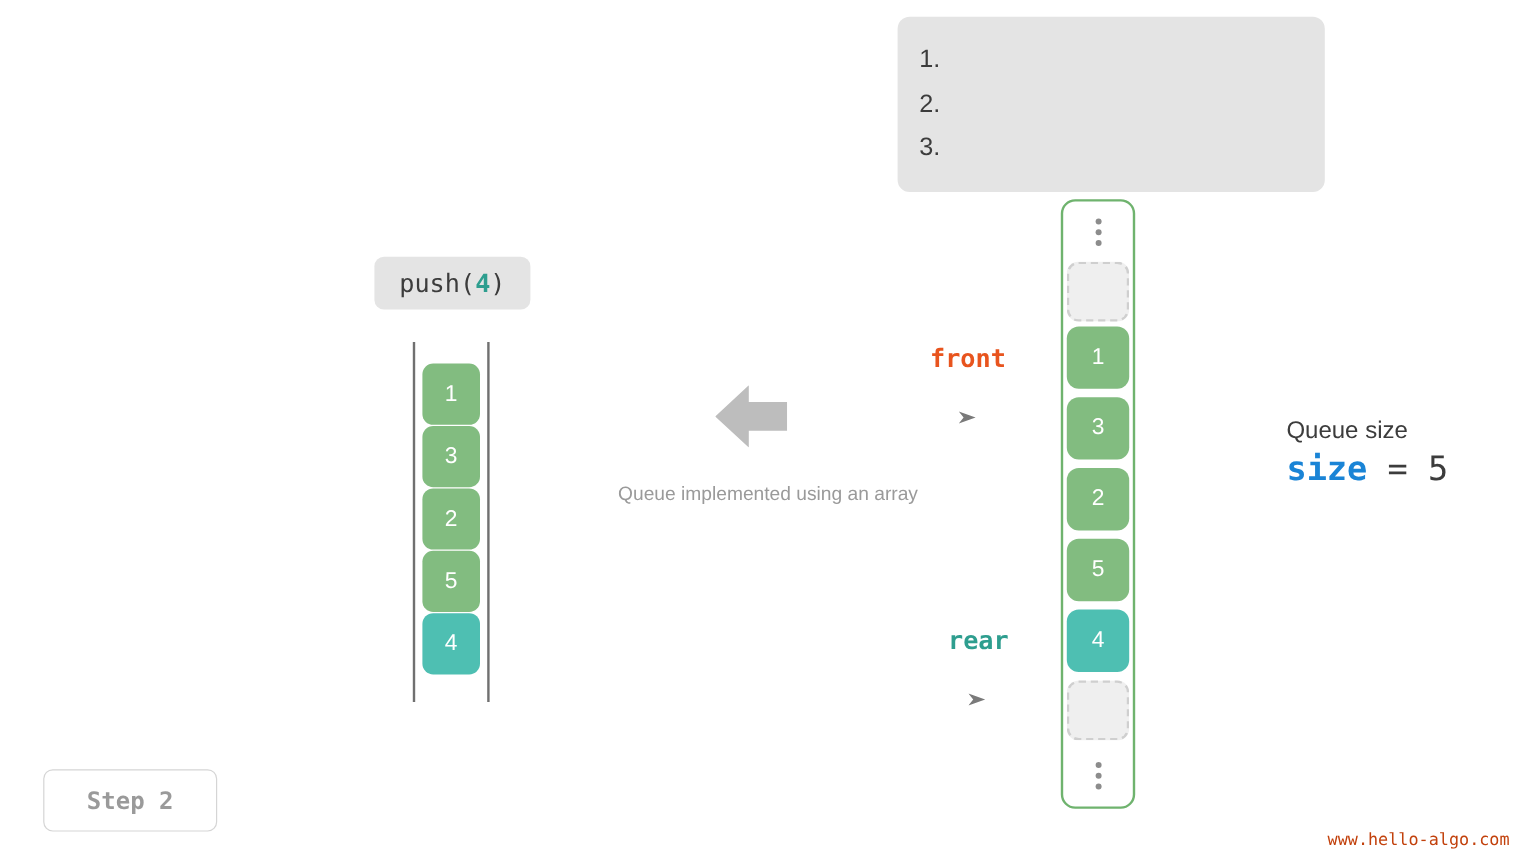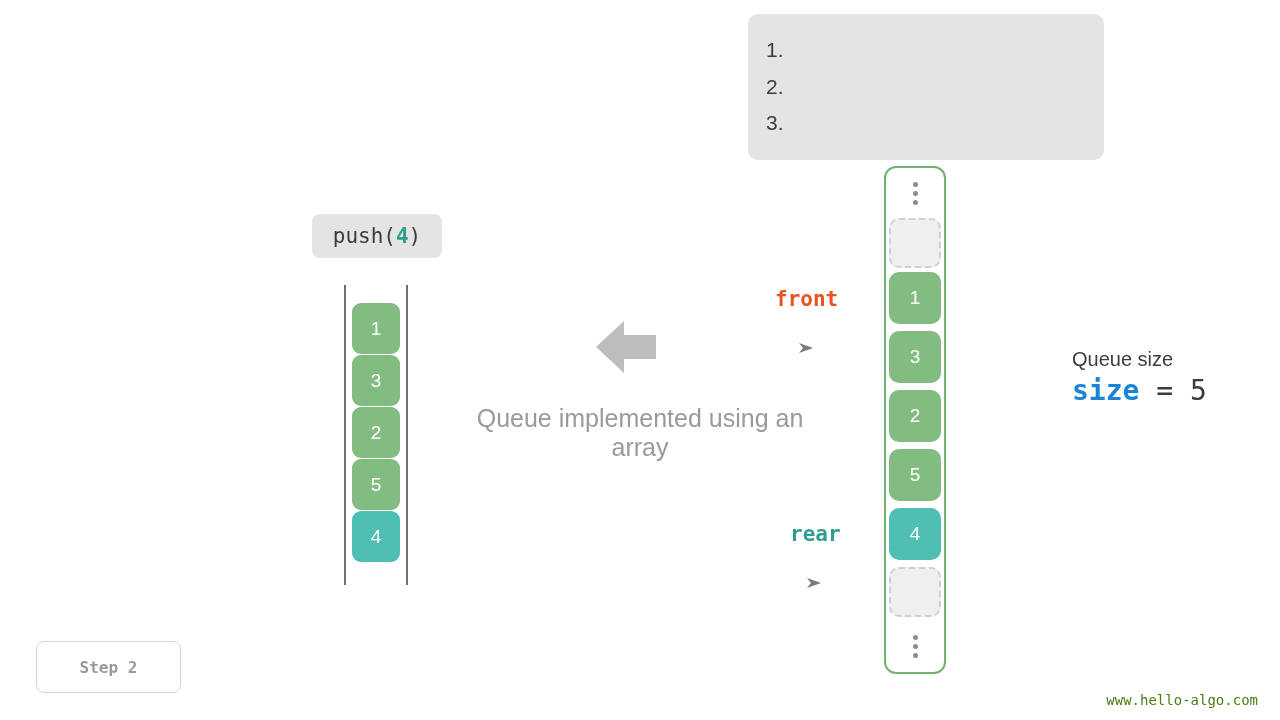--- a/index.html
+++ b/index.html
@@ -119,21 +119,21 @@
     top: 321px;
     width: 60px;
     height: 52px;
   }
   #caption {
     position: absolute;
     left: 455px;
     top: 404px;
     width: 370px;
     text-align: center;
-    font-size: 25px;
+    font-size: 16px;
     color: #9a9a9a;
   }
 
   
   #queue-box {
     position: absolute;
     left: 884px;
     top: 166px;
     width: 62px;
     height: 508px;
@@ -234,32 +234,32 @@
     height: 52px;
     box-sizing: border-box;
     border: 1px solid #d5d5d5;
     border-radius: 8px;
     background: #ffffff;
     display: flex;
     align-items: center;
     justify-content: center;
     font-family: "DejaVu Sans Mono", monospace;
     font-weight: bold;
-    font-size: 16px;
+    font-size: 20px;
     color: #9a9a9a;
   }
 
   
   #watermark {
     position: absolute;
     right: 22px;
     bottom: 12px;
     font-family: "DejaVu Sans Mono", monospace;
     font-size: 14px;
-    color: #4d7c0f;
+    color: #c2410c;
   }
 </style>
 </head>
 <body>
 
 <div id="instructions">
   <div class="instr-row">
     <span class="instr-num">1.</span>
   </div>
   <div class="instr-row">

